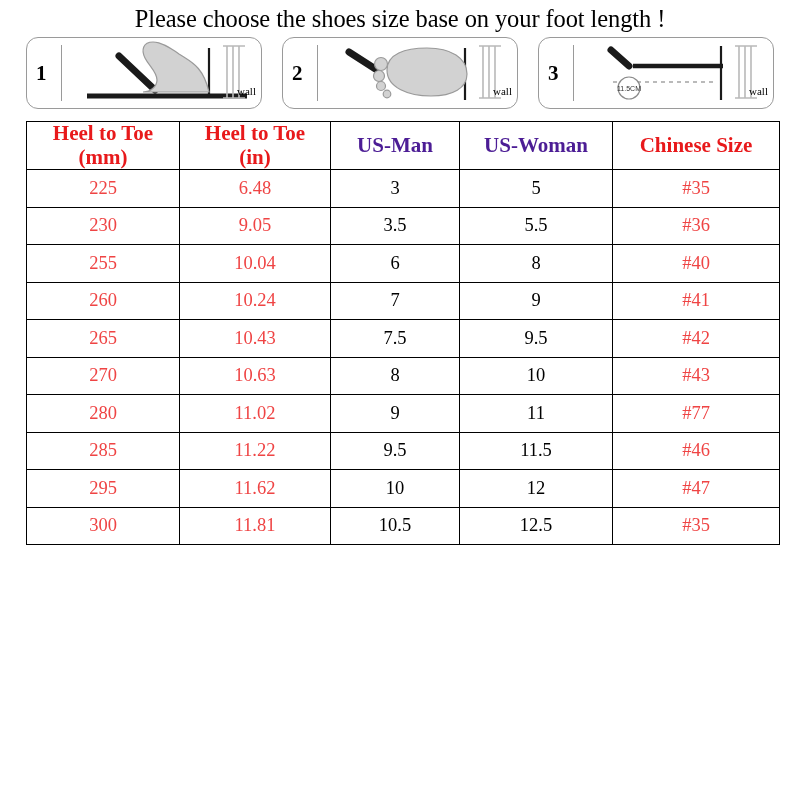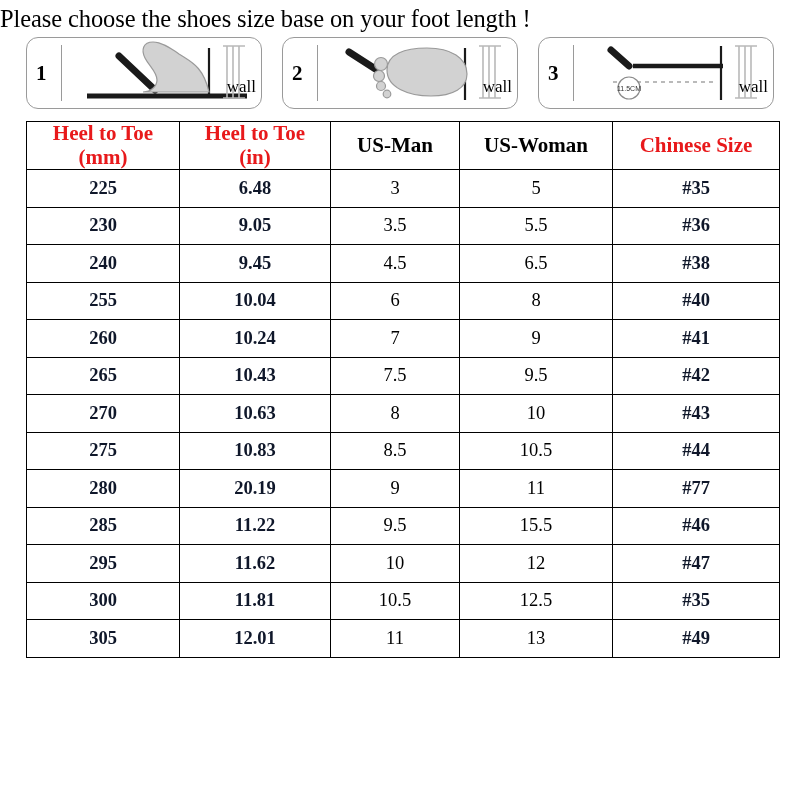--- a/index.html
+++ b/index.html
@@ -16,20 +16,21 @@
   .page {
     width: 800px;
     height: 800px;
     position: relative;
     box-sizing: border-box;
   }
   .headline {
     font-family: "Liberation Serif", serif;
     font-size: 24.5px;
     color: #000000;
+    text-align: center;
     padding: 5px 0 4px 0;
     letter-spacing: -0.1px;
     white-space: nowrap;
   }
   .diagrams {
     display: flex;
     justify-content: space-between;
     padding: 0 26px;
     box-sizing: border-box;
     width: 800px;
@@ -60,21 +61,21 @@
     top: 7px;
     width: 30px;
     height: 56px;
     border-right: 1.5px solid #9a9a9a;
   }
   .diagram .wall-label {
     position: absolute;
     right: 5px;
     bottom: 11px;
     font-family: "Liberation Serif", serif;
-    font-size: 17px;
+    font-size: 11px;
     color: #000;
   }
   .diagram svg {
     position: absolute;
     left: 32px;
     top: 2px;
   }
   table.size-table {
     border-collapse: collapse;
     width: 748px;
@@ -92,28 +93,28 @@
   table.size-table thead th {
     font-size: 21px;
     font-weight: bold;
     height: 34px;
     line-height: 1.12;
   }
   table.size-table thead th.red {
     color: #e8191b;
   }
   table.size-table thead th.black {
-    color: #000000;
+    color: #4c1d95;
   }
   table.size-table tbody td {
     font-size: 18.5px;
   }
   table.size-table tbody td.red {
-    color: #0f172a;
-    font-weight: bold;
+    color: #ef4444;
+    font-weight: normal;
   }
   table.size-table tbody td.black {
     color: #000000;
   }
   .col1 { width: 152px; }
   .col2 { width: 150px; }
   .col3 { width: 128px; }
   .col4 { width: 152px; }
   .col5 { width: 166px; }
 </style>
@@ -206,27 +207,20 @@
         <td class="red">#35</td>
       </tr>
       <tr>
         <td class="red">230</td>
         <td class="red">9.05</td>
         <td class="black">3.5</td>
         <td class="black">5.5</td>
         <td class="red">#36</td>
       </tr>
       <tr>
-        <td class="red">240</td>
-        <td class="red">9.45</td>
-        <td class="black">4.5</td>
-        <td class="black">6.5</td>
-        <td class="red">#38</td>
-      </tr>
-      <tr>
         <td class="red">255</td>
         <td class="red">10.04</td>
         <td class="black">6</td>
         <td class="black">8</td>
         <td class="red">#40</td>
       </tr>
       <tr>
         <td class="red">260</td>
         <td class="red">10.24</td>
         <td class="black">7</td>
@@ -241,57 +235,43 @@
         <td class="red">#42</td>
       </tr>
       <tr>
         <td class="red">270</td>
         <td class="red">10.63</td>
         <td class="black">8</td>
         <td class="black">10</td>
         <td class="red">#43</td>
       </tr>
       <tr>
-        <td class="red">275</td>
-        <td class="red">10.83</td>
-        <td class="black">8.5</td>
-        <td class="black">10.5</td>
-        <td class="red">#44</td>
-      </tr>
-      <tr>
         <td class="red">280</td>
-        <td class="red">20.19</td>
+        <td class="red">11.02</td>
         <td class="black">9</td>
         <td class="black">11</td>
         <td class="red">#77</td>
       </tr>
       <tr>
         <td class="red">285</td>
         <td class="red">11.22</td>
         <td class="black">9.5</td>
-        <td class="black">15.5</td>
+        <td class="black">11.5</td>
         <td class="red">#46</td>
       </tr>
       <tr>
         <td class="red">295</td>
         <td class="red">11.62</td>
         <td class="black">10</td>
         <td class="black">12</td>
         <td class="red">#47</td>
       </tr>
       <tr>
         <td class="red">300</td>
         <td class="red">11.81</td>
         <td class="black">10.5</td>
         <td class="black">12.5</td>
         <td class="red">#35</td>
       </tr>
-      <tr>
-        <td class="red">305</td>
-        <td class="red">12.01</td>
-        <td class="black">11</td>
-        <td class="black">13</td>
-        <td class="red">#49</td>
-      </tr>
     </tbody>
   </table>
 
 </div>
 
 </body></html>

